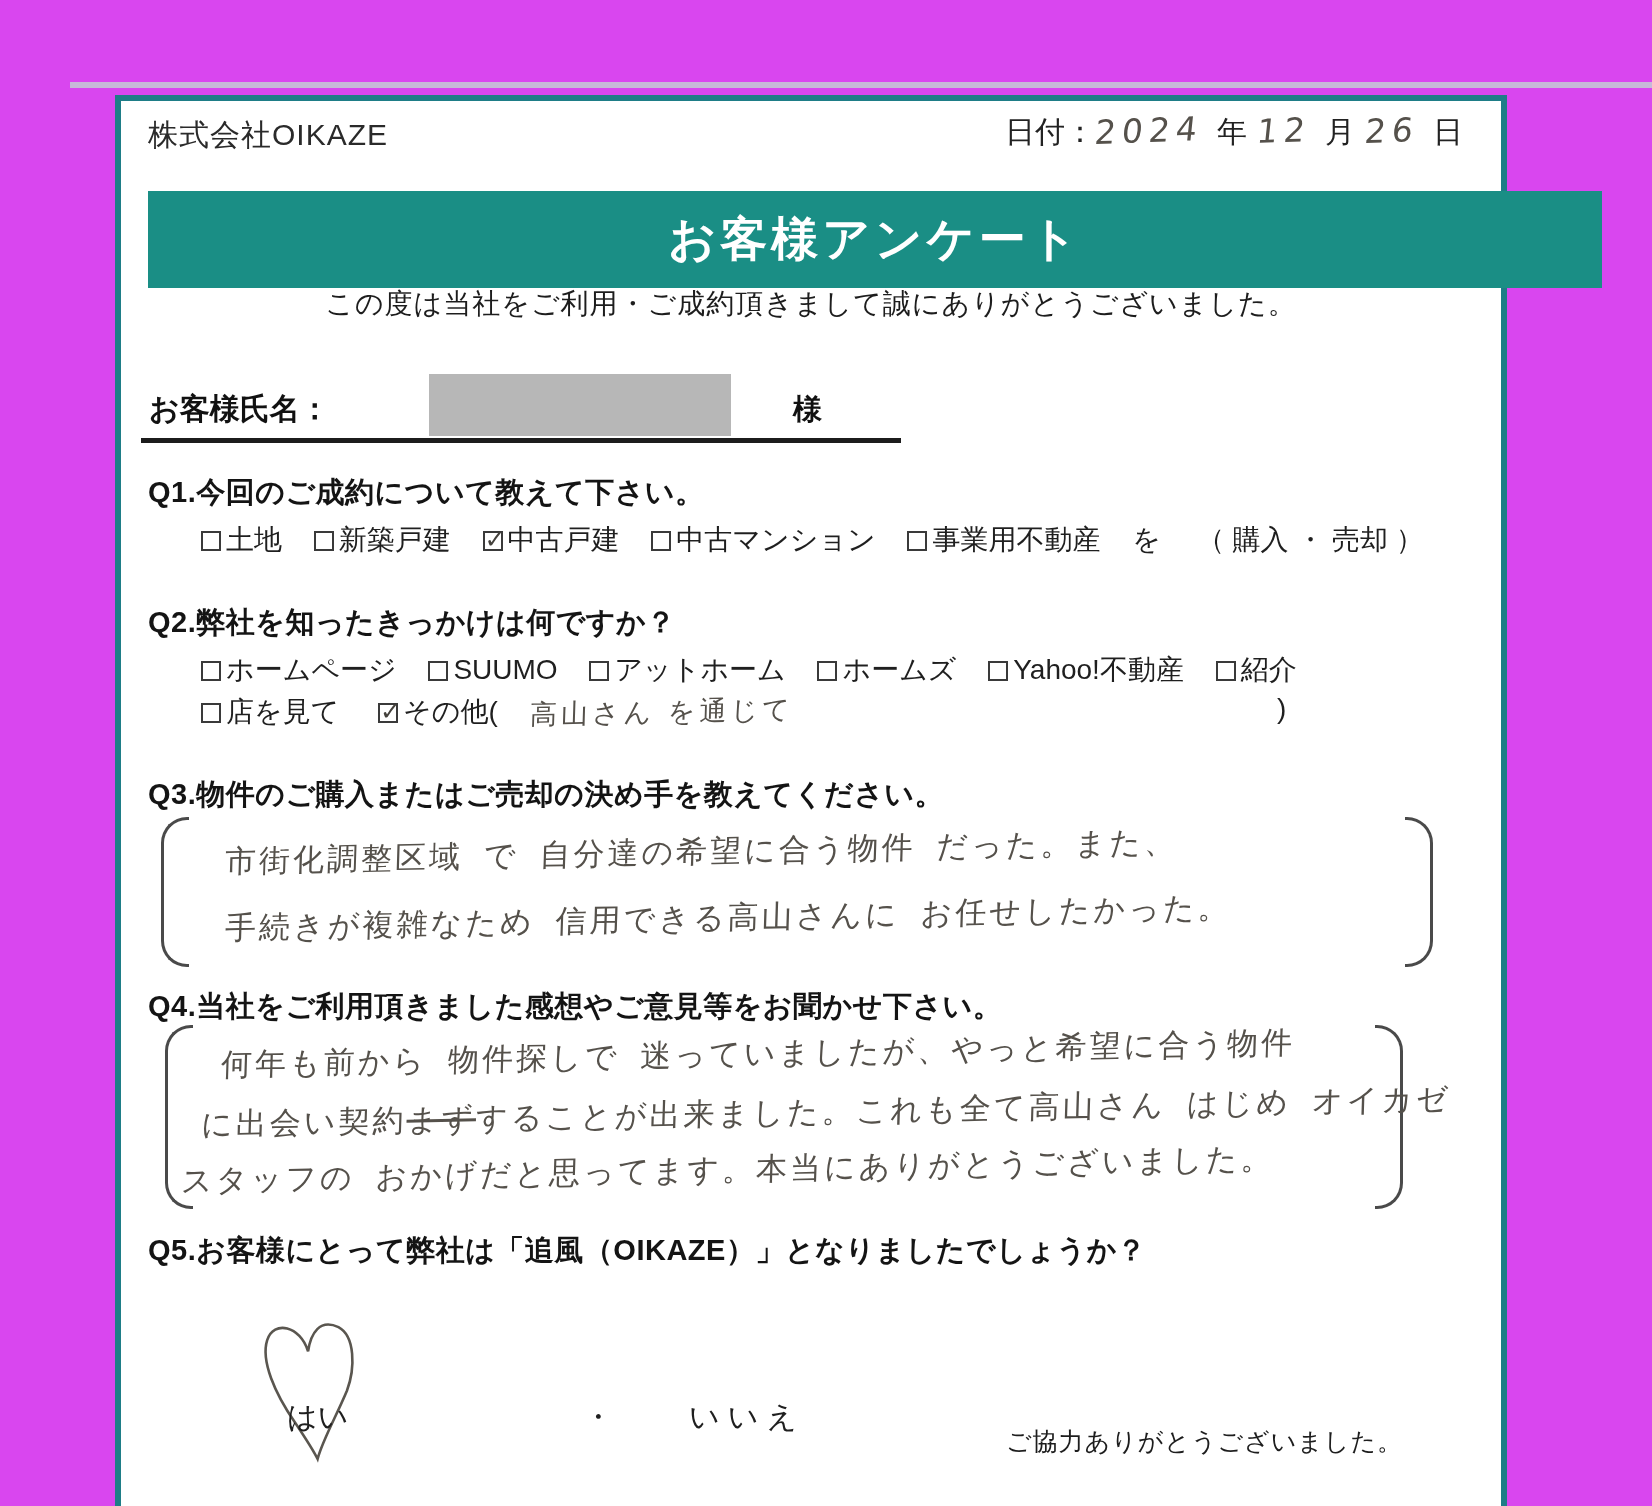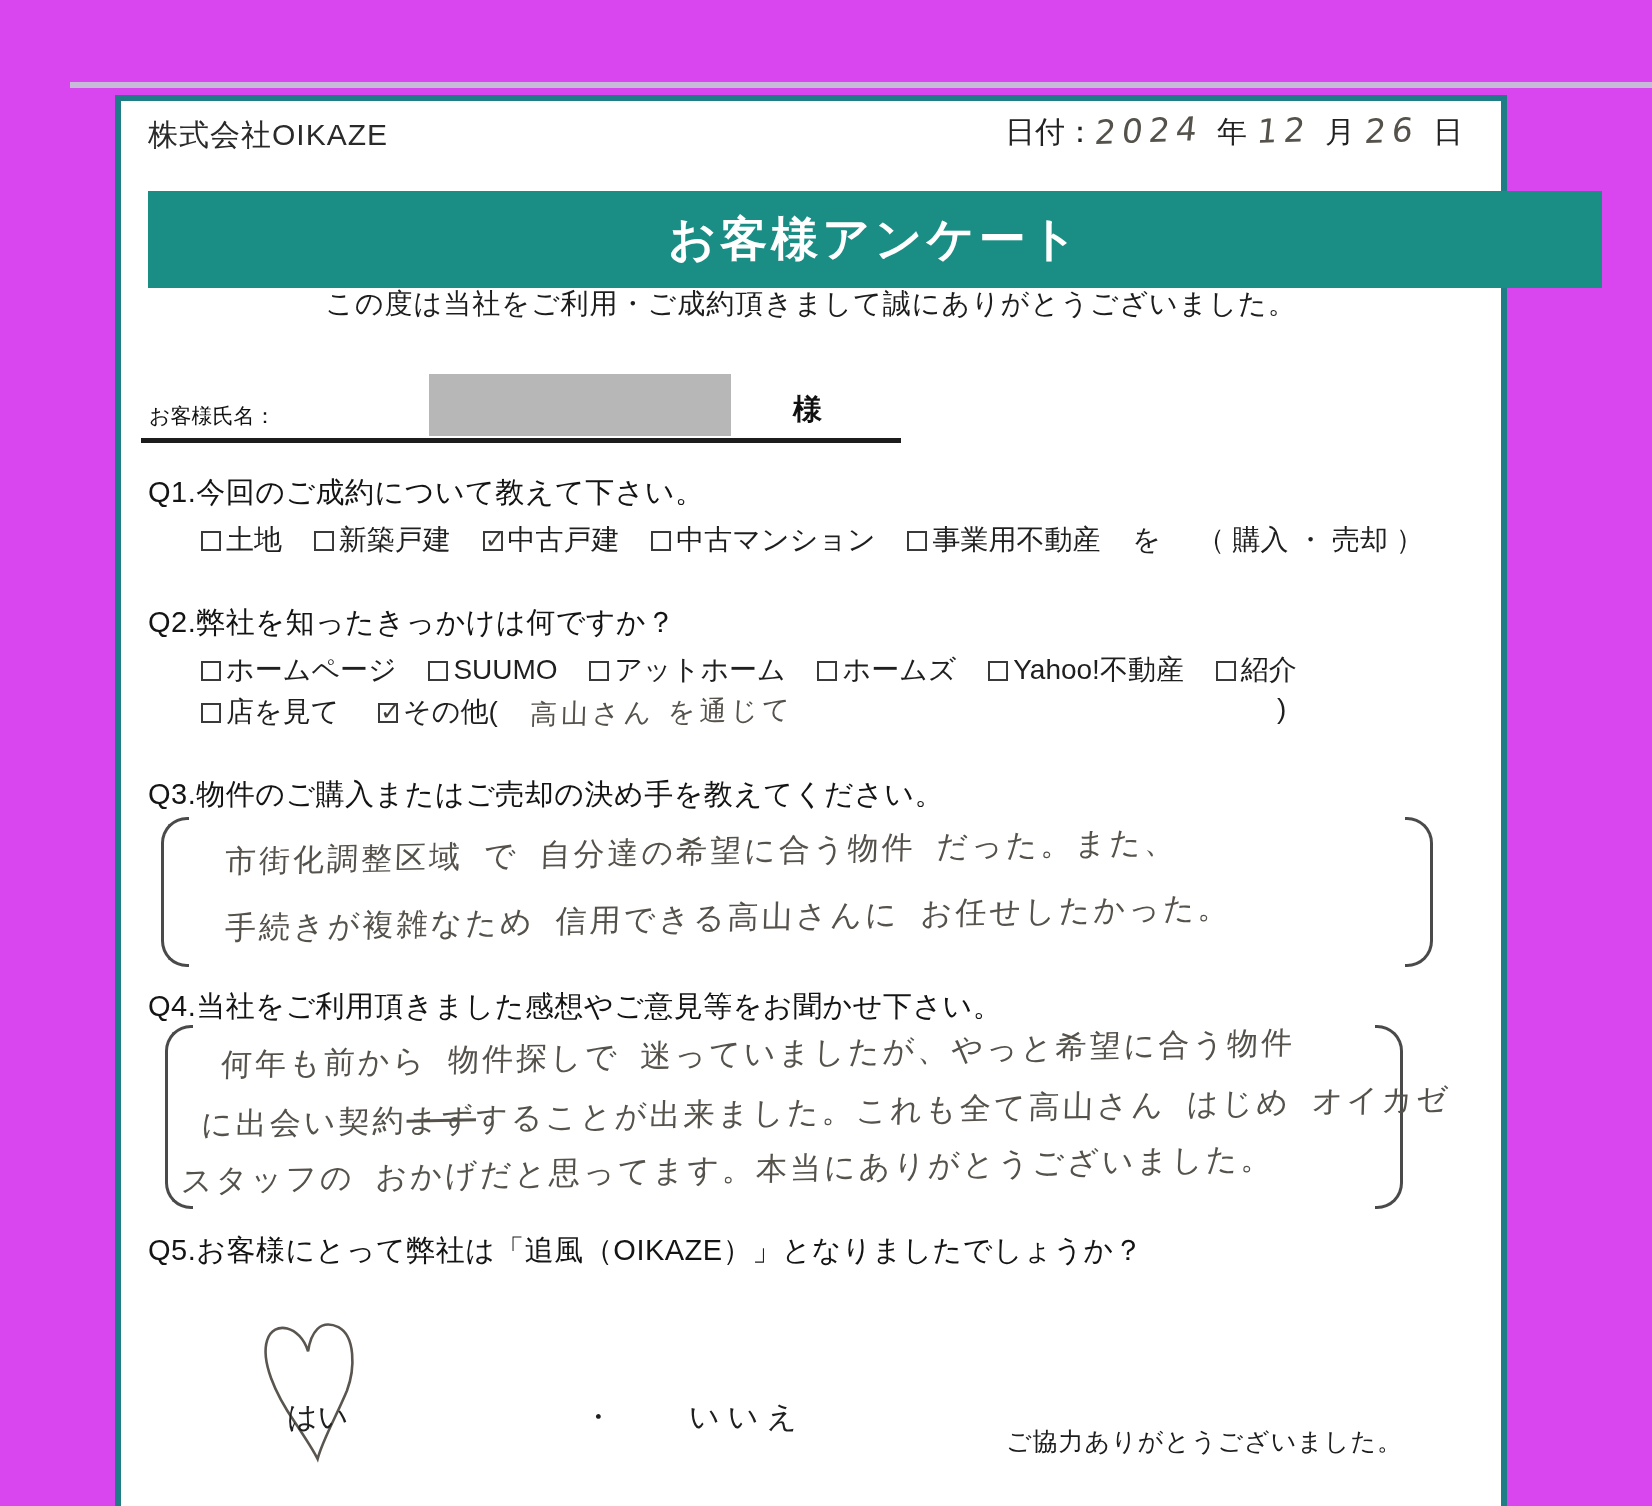--- a/index.html
+++ b/index.html
@@ -28,26 +28,26 @@
             display:flex; align-items:center; justify-content:center;margin-top:28px; }
   .banner-title { color:#ffffff; font-size:47px; font-weight:bold; letter-spacing:4px; }
 
   
   .intro { left:0; top:178px; width:100%; text-align:center; font-size:28px;
            color:#1d1d1d; line-height:50px; letter-spacing:1px; }
 
   
   .name-row { left:20px; top:272px; width:760px; height:70px;
               border-bottom:5px solid #1c1c1c; }
-  .name-label { position:absolute; left:8px; bottom:8px; font-size:21px; font-weight:normal; color:#111; }
+  .name-label { position:absolute; left:8px; bottom:8px; font-size:30px; font-weight:bold; color:#111; }
   .redact { position:absolute; left:288px; bottom:2px; width:302px; height:62px; background:#b7b7b7; }
   .honorific { position:absolute; left:652px; bottom:8px; font-size:29px; font-weight:bold; color:#111; }
 
   
-  .q-heading { font-size:29px; font-weight:normal; color:#141414; letter-spacing:.5px; white-space:nowrap; }
+  .q-heading { font-size:29px; font-weight:bold; color:#141414; letter-spacing:.5px; white-space:nowrap; }
   .opts { font-size:28px; color:#1f1f1f; white-space:nowrap; }
   .opt { margin-right:24px; display:inline-block; }
   .cb { display:inline-block; width:20px; height:20px; border:2px solid #3a3a3a;
         margin-right:5px; vertical-align:-2px; position:relative; background:#fff; }
   .cb[data-checked="true"]::after { content:"✓"; position:absolute; left:0px; top:-8px;
         font-size:25px; color:#44413c; font-family:"DejaVu Sans", sans-serif; }
 
   
   .ans { color:#56524c; }
   .ans .line { position:absolute; font-size:31px; letter-spacing:3px; word-spacing:8px; white-space:nowrap; }

